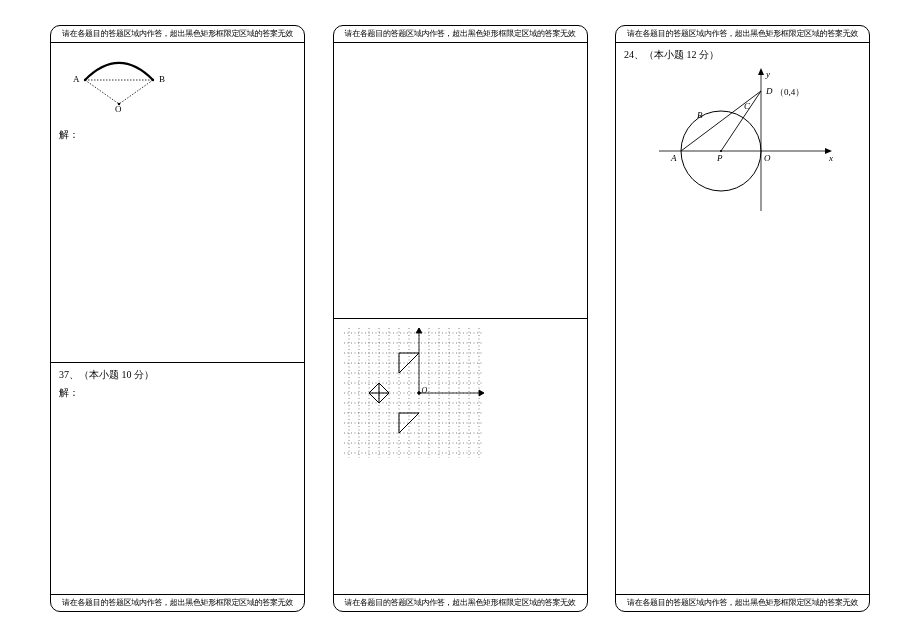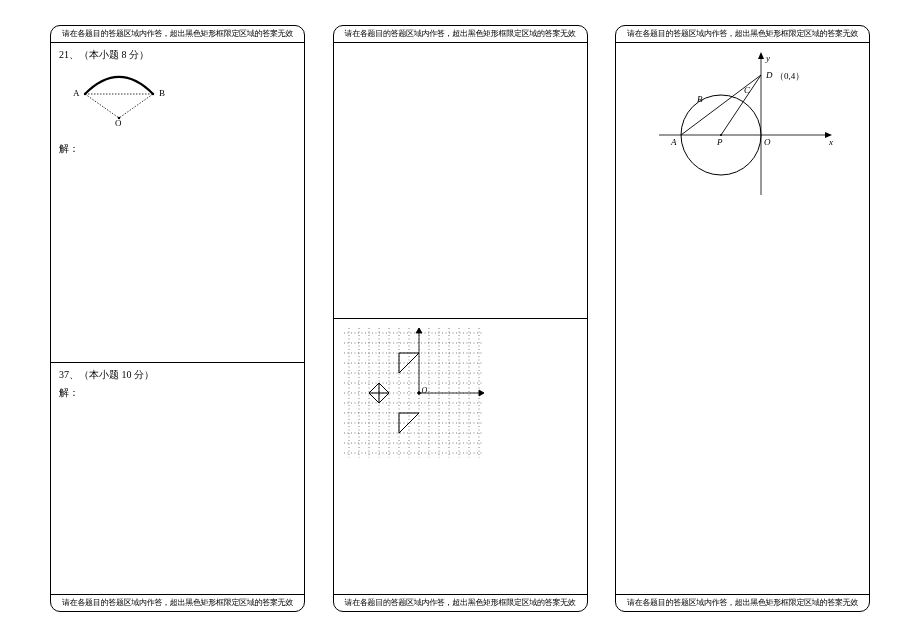--- a/index.html
+++ b/index.html
@@ -90,21 +90,20 @@
     .col2 .section:first-child { flex: 1; }
     .col2 .section:last-child { flex: 1; }
   </style>
 </head>
 <body>
 
 <div class="column col1">
   <div class="header">请在各题目的答题区域内作答，超出黑色矩形框限定区域的答案无效</div>
   <div class="content">
     <div class="section">
-      <div class="q-title">21、（本小题 8 分）</div>
       <div class="fig21">
         <svg width="120" height="70" style="position:absolute;left:0;top:0">
           <path d="M 22 28 Q 56 -6 90 28" stroke="#000" stroke-width="2.2" fill="none"></path>
           <line x1="22" y1="28" x2="90" y2="28" stroke="#000" stroke-width="0.8" stroke-dasharray="1.5,1.5"></line>
           <line x1="22" y1="28" x2="56" y2="52" stroke="#000" stroke-width="0.8" stroke-dasharray="1.5,1.5"></line>
           <line x1="90" y1="28" x2="56" y2="52" stroke="#000" stroke-width="0.8" stroke-dasharray="1.5,1.5"></line>
           <circle cx="22" cy="28" r="1.2" fill="#000"></circle>
           <circle cx="90" cy="28" r="1.2" fill="#000"></circle>
           <circle cx="56" cy="52" r="1.2" fill="#000"></circle>
         </svg>
@@ -178,20 +177,21 @@
       </div>
     </div>
   </div>
   <div class="footer">请在各题目的答题区域内作答，超出黑色矩形框限定区域的答案无效</div>
 </div>
 
 <div class="column col3">
   <div class="header">请在各题目的答题区域内作答，超出黑色矩形框限定区域的答案无效</div>
   <div class="content">
     <div class="section">
+      <div class="q-title">24、（本小题 12 分）</div>
       <div class="fig24">
         <svg width="180" height="150" style="position:absolute;left:0;top:0">
 
           <line x1="0" y1="85" x2="170" y2="85" stroke="#000" stroke-width="0.8"></line>
           <polygon points="173,85 166,82 166,88" fill="#000"></polygon>
           <line x1="102" y1="145" x2="102" y2="5" stroke="#000" stroke-width="0.8"></line>
           <polygon points="102,2 99,9 105,9" fill="#000"></polygon>
 
           <circle cx="62" cy="85" r="40" stroke="#000" stroke-width="1" fill="none"></circle>
 

